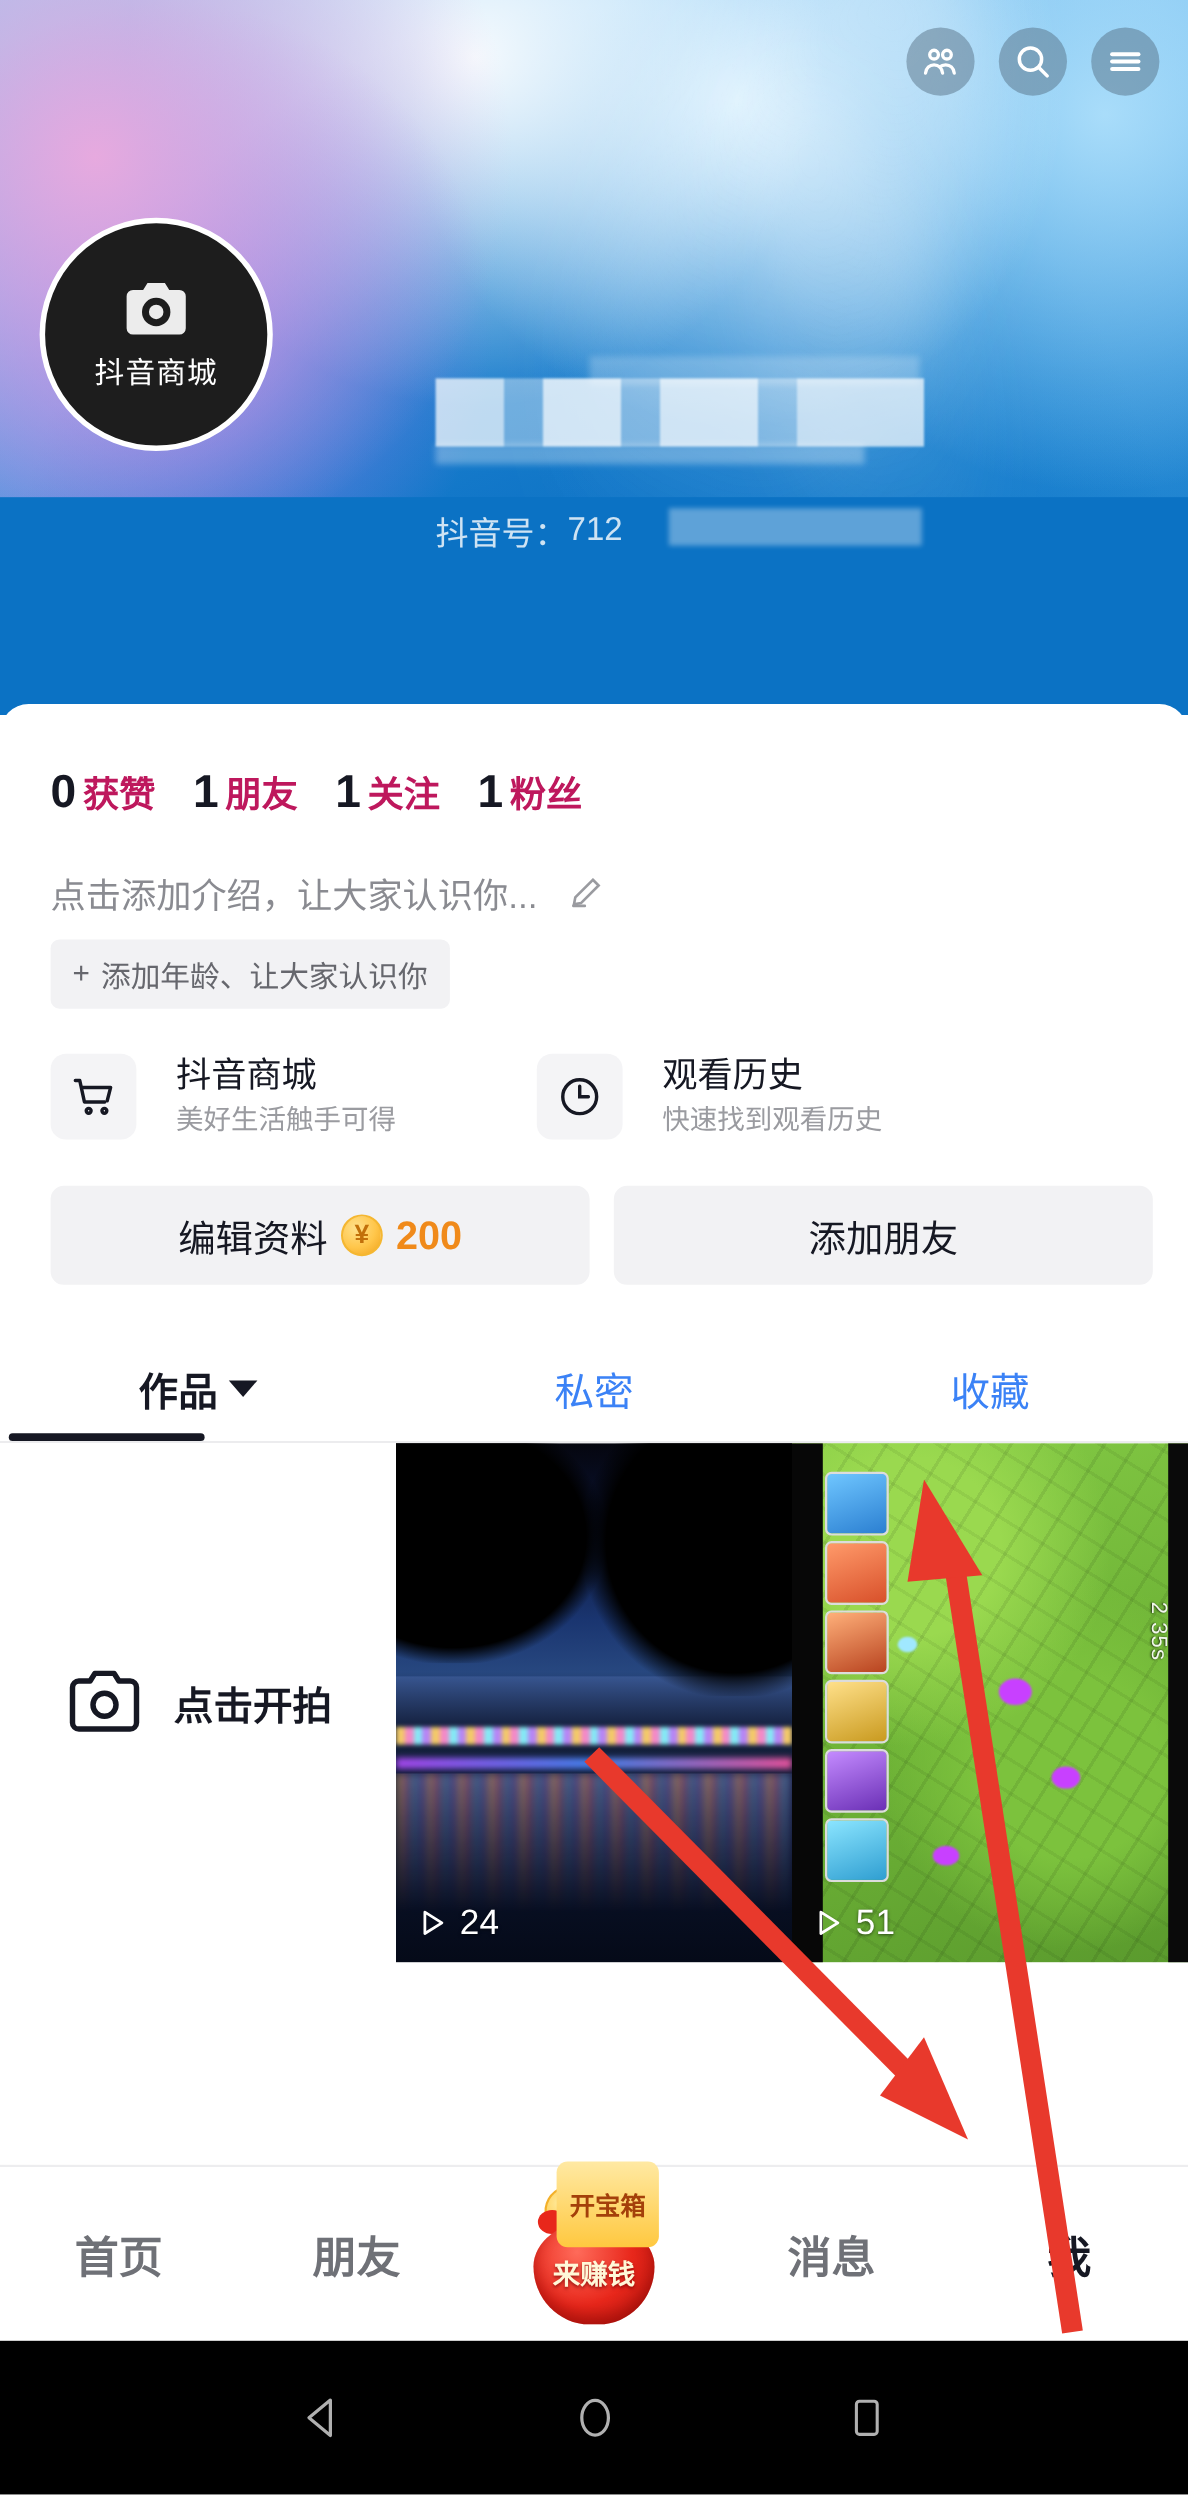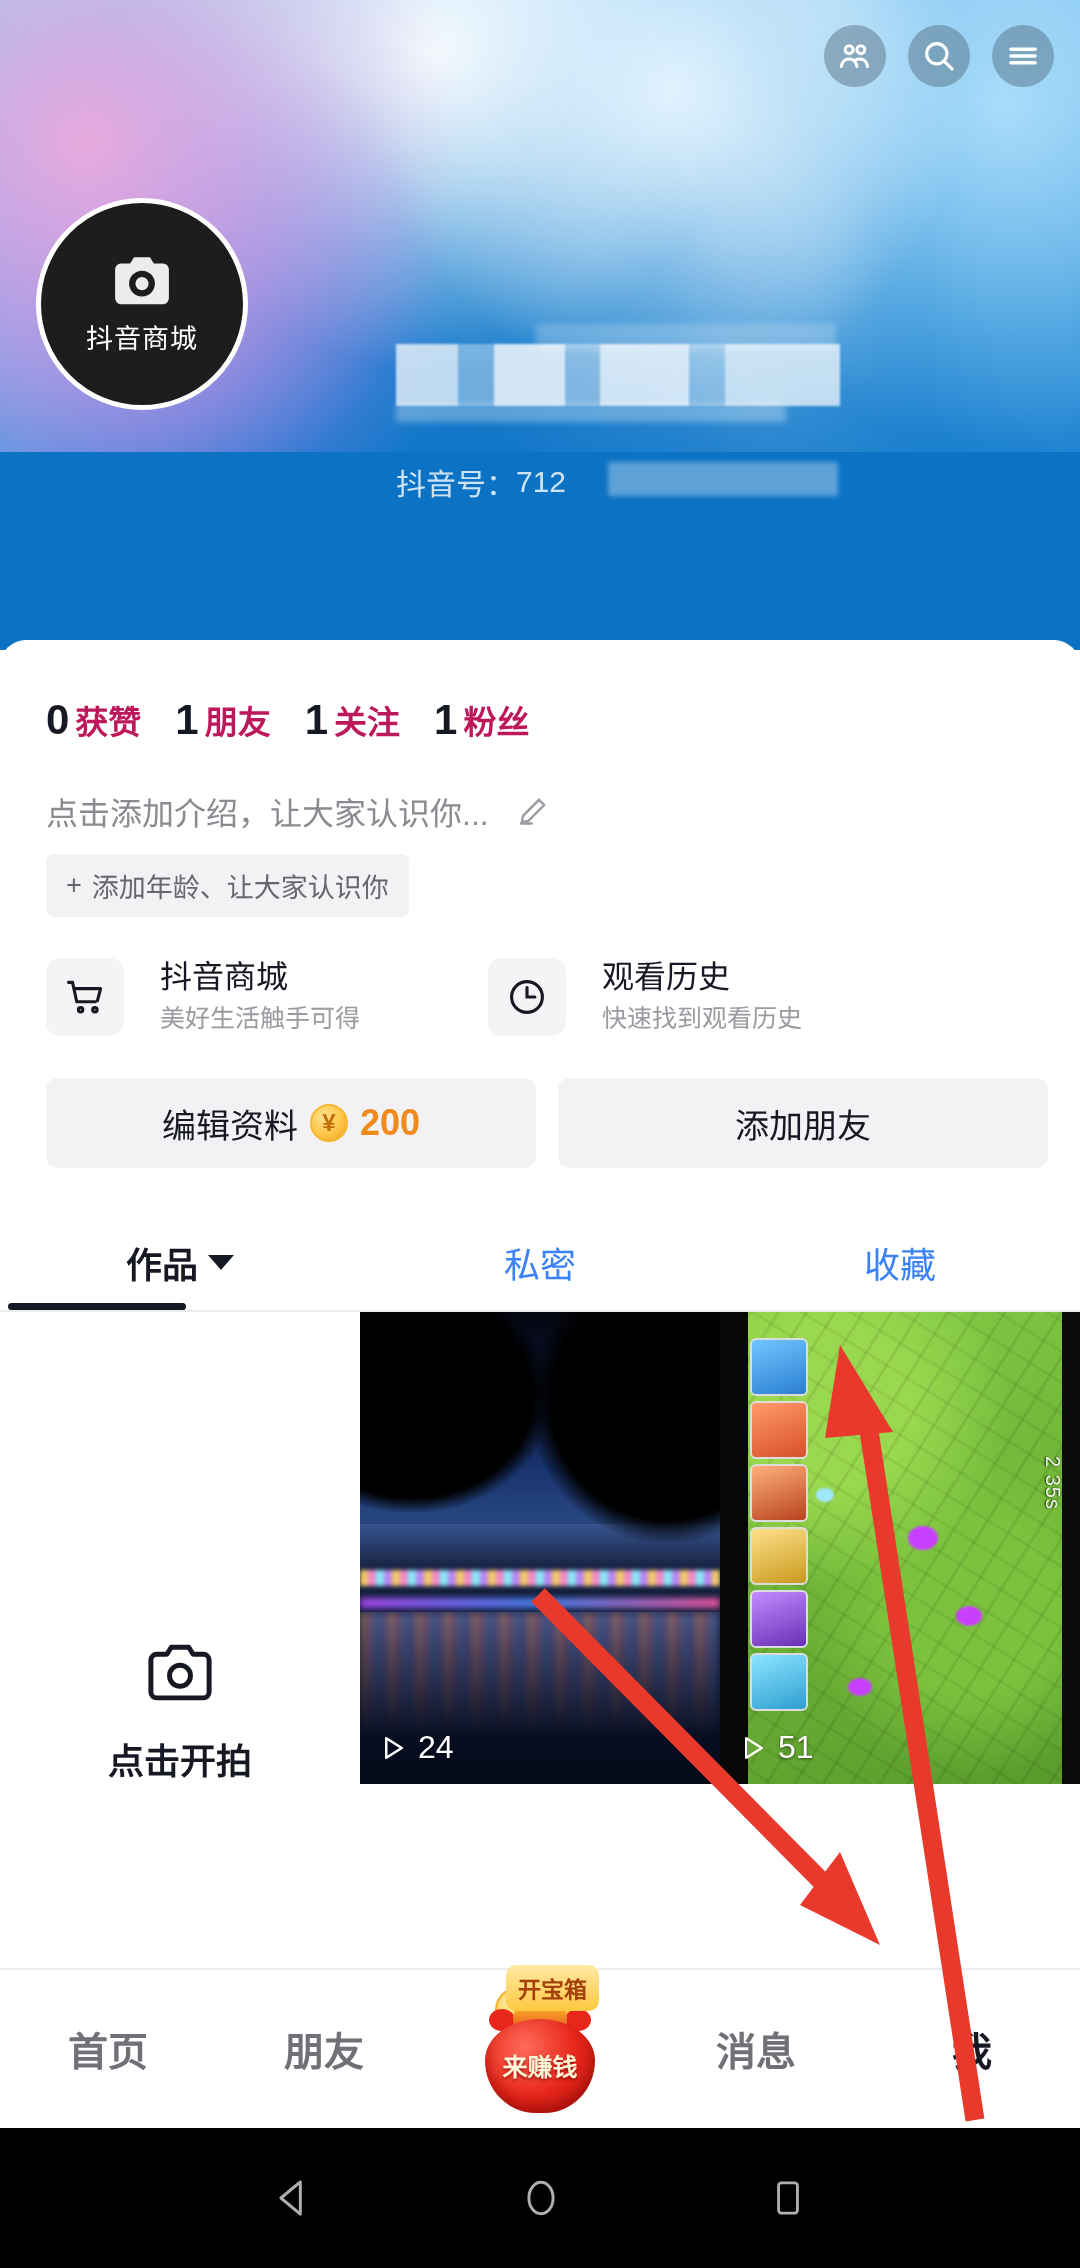--- a/index.html
+++ b/index.html
@@ -167,22 +167,22 @@
   .tab-underline {
     position:absolute; left:8px; bottom:0; width:178px; height:7px;
     background:#161823; border-radius:4px;
   }
   .tabs-hr { height:2px; background:#ececee; width:100%; }
 
   
   .grid { display:flex; }
   .cell { width:360px; height:472px; position:relative; overflow:hidden; }
   .cell.shoot {
-    background:#fff; display:flex; flex-direction:column;
-    align-items:center; justify-content:flex-end; gap:26px;
+    background:#fff; display:flex; flex-direction:row;
+    align-items:center; justify-content:center; gap:26px;
   }
   .shoot-label { font-size:36px; color:#161823; font-weight:bold; }
   .plays {
     position:absolute; left:18px; bottom:18px; display:flex;
     align-items:center; gap:10px; color:#fff; font-size:32px;
     text-shadow:0 1px 3px rgba(0,0,0,.6);
   }
 
   
   .thumb-lake {
@@ -300,21 +300,21 @@
   .coin-b { left:54px; top:-4px; width:46px; height:46px; transform:rotate(12deg); }
   .bag-text {
     position:absolute; left:50%; top:62px; transform:translateX(-50%);
     color:#fff8d8; font-size:25px; font-weight:bold; white-space:nowrap;
     text-shadow:0 2px 3px rgba(120,0,0,.7);
   }
   .treasure-badge {
     position:absolute; left:74px; top:-4px;
     background:linear-gradient(180deg,#ffe9a3,#ffc83f);
     color:#a4400a; font-size:23px; font-weight:bold;
-    padding:6px 12px; border-radius:10px; white-space:nowrap;
+    padding:22px 12px; border-radius:10px; white-space:nowrap;
   }
 
   
   .sysnav {
     position:absolute; left:0; top:2128px; width:1080px; height:140px;
     background:#000; display:flex; align-items:center; justify-content:center; gap:204px;
   }
   .sysnav svg { display:block; }
 
   

